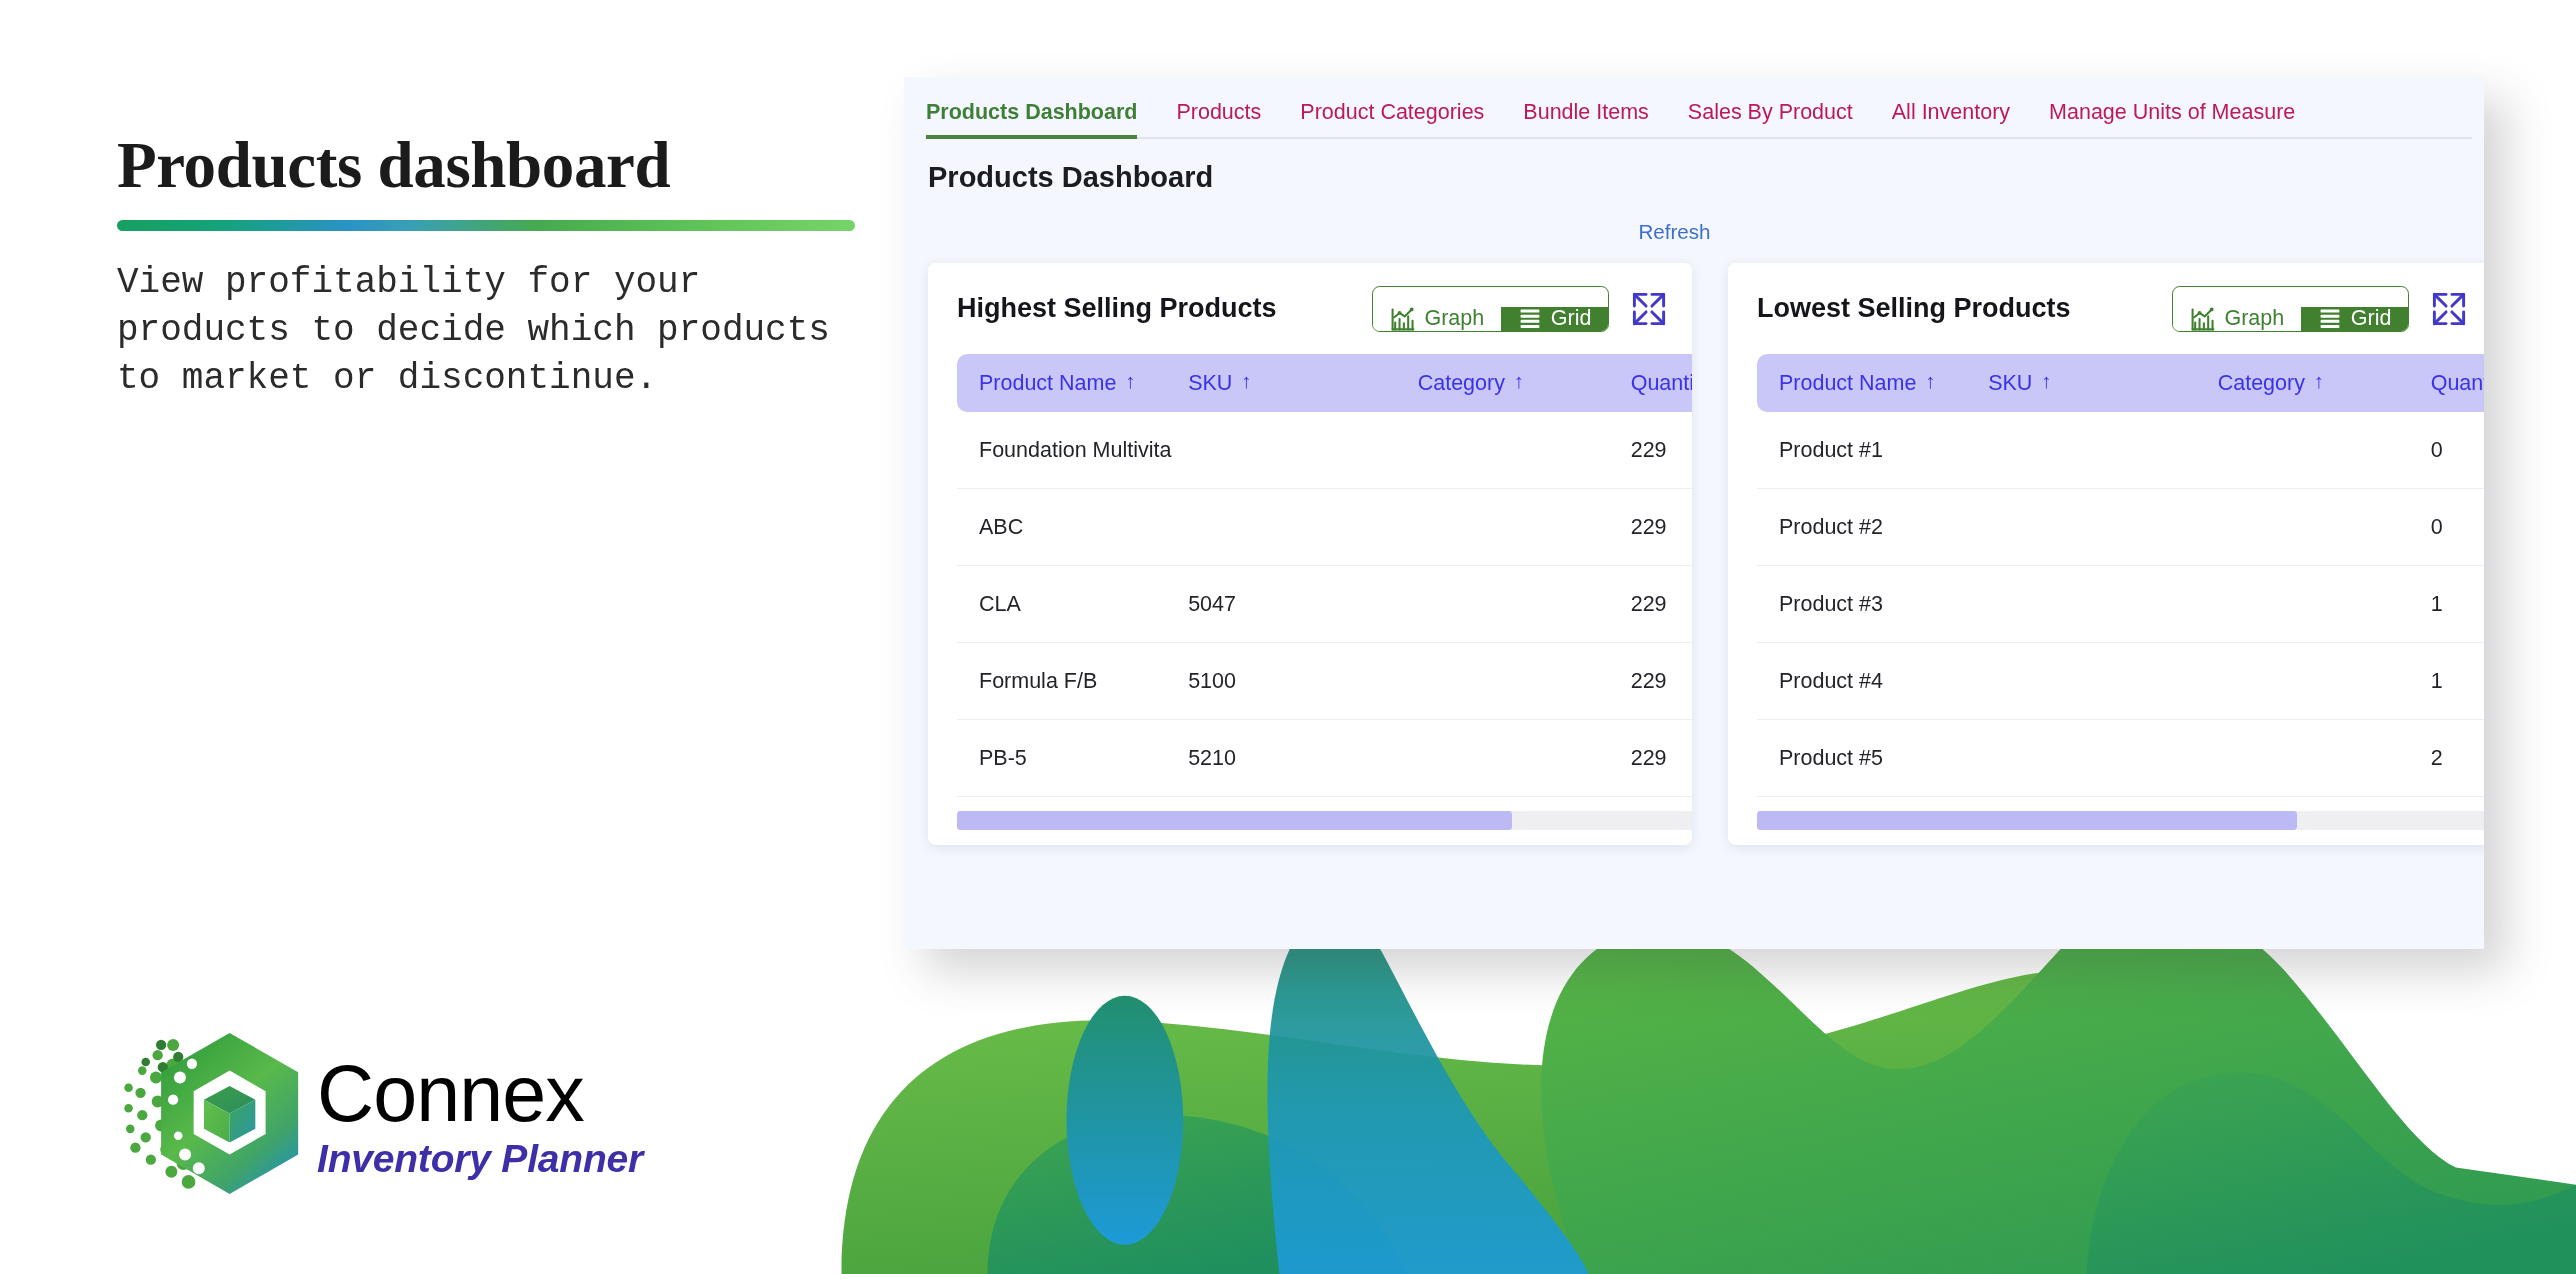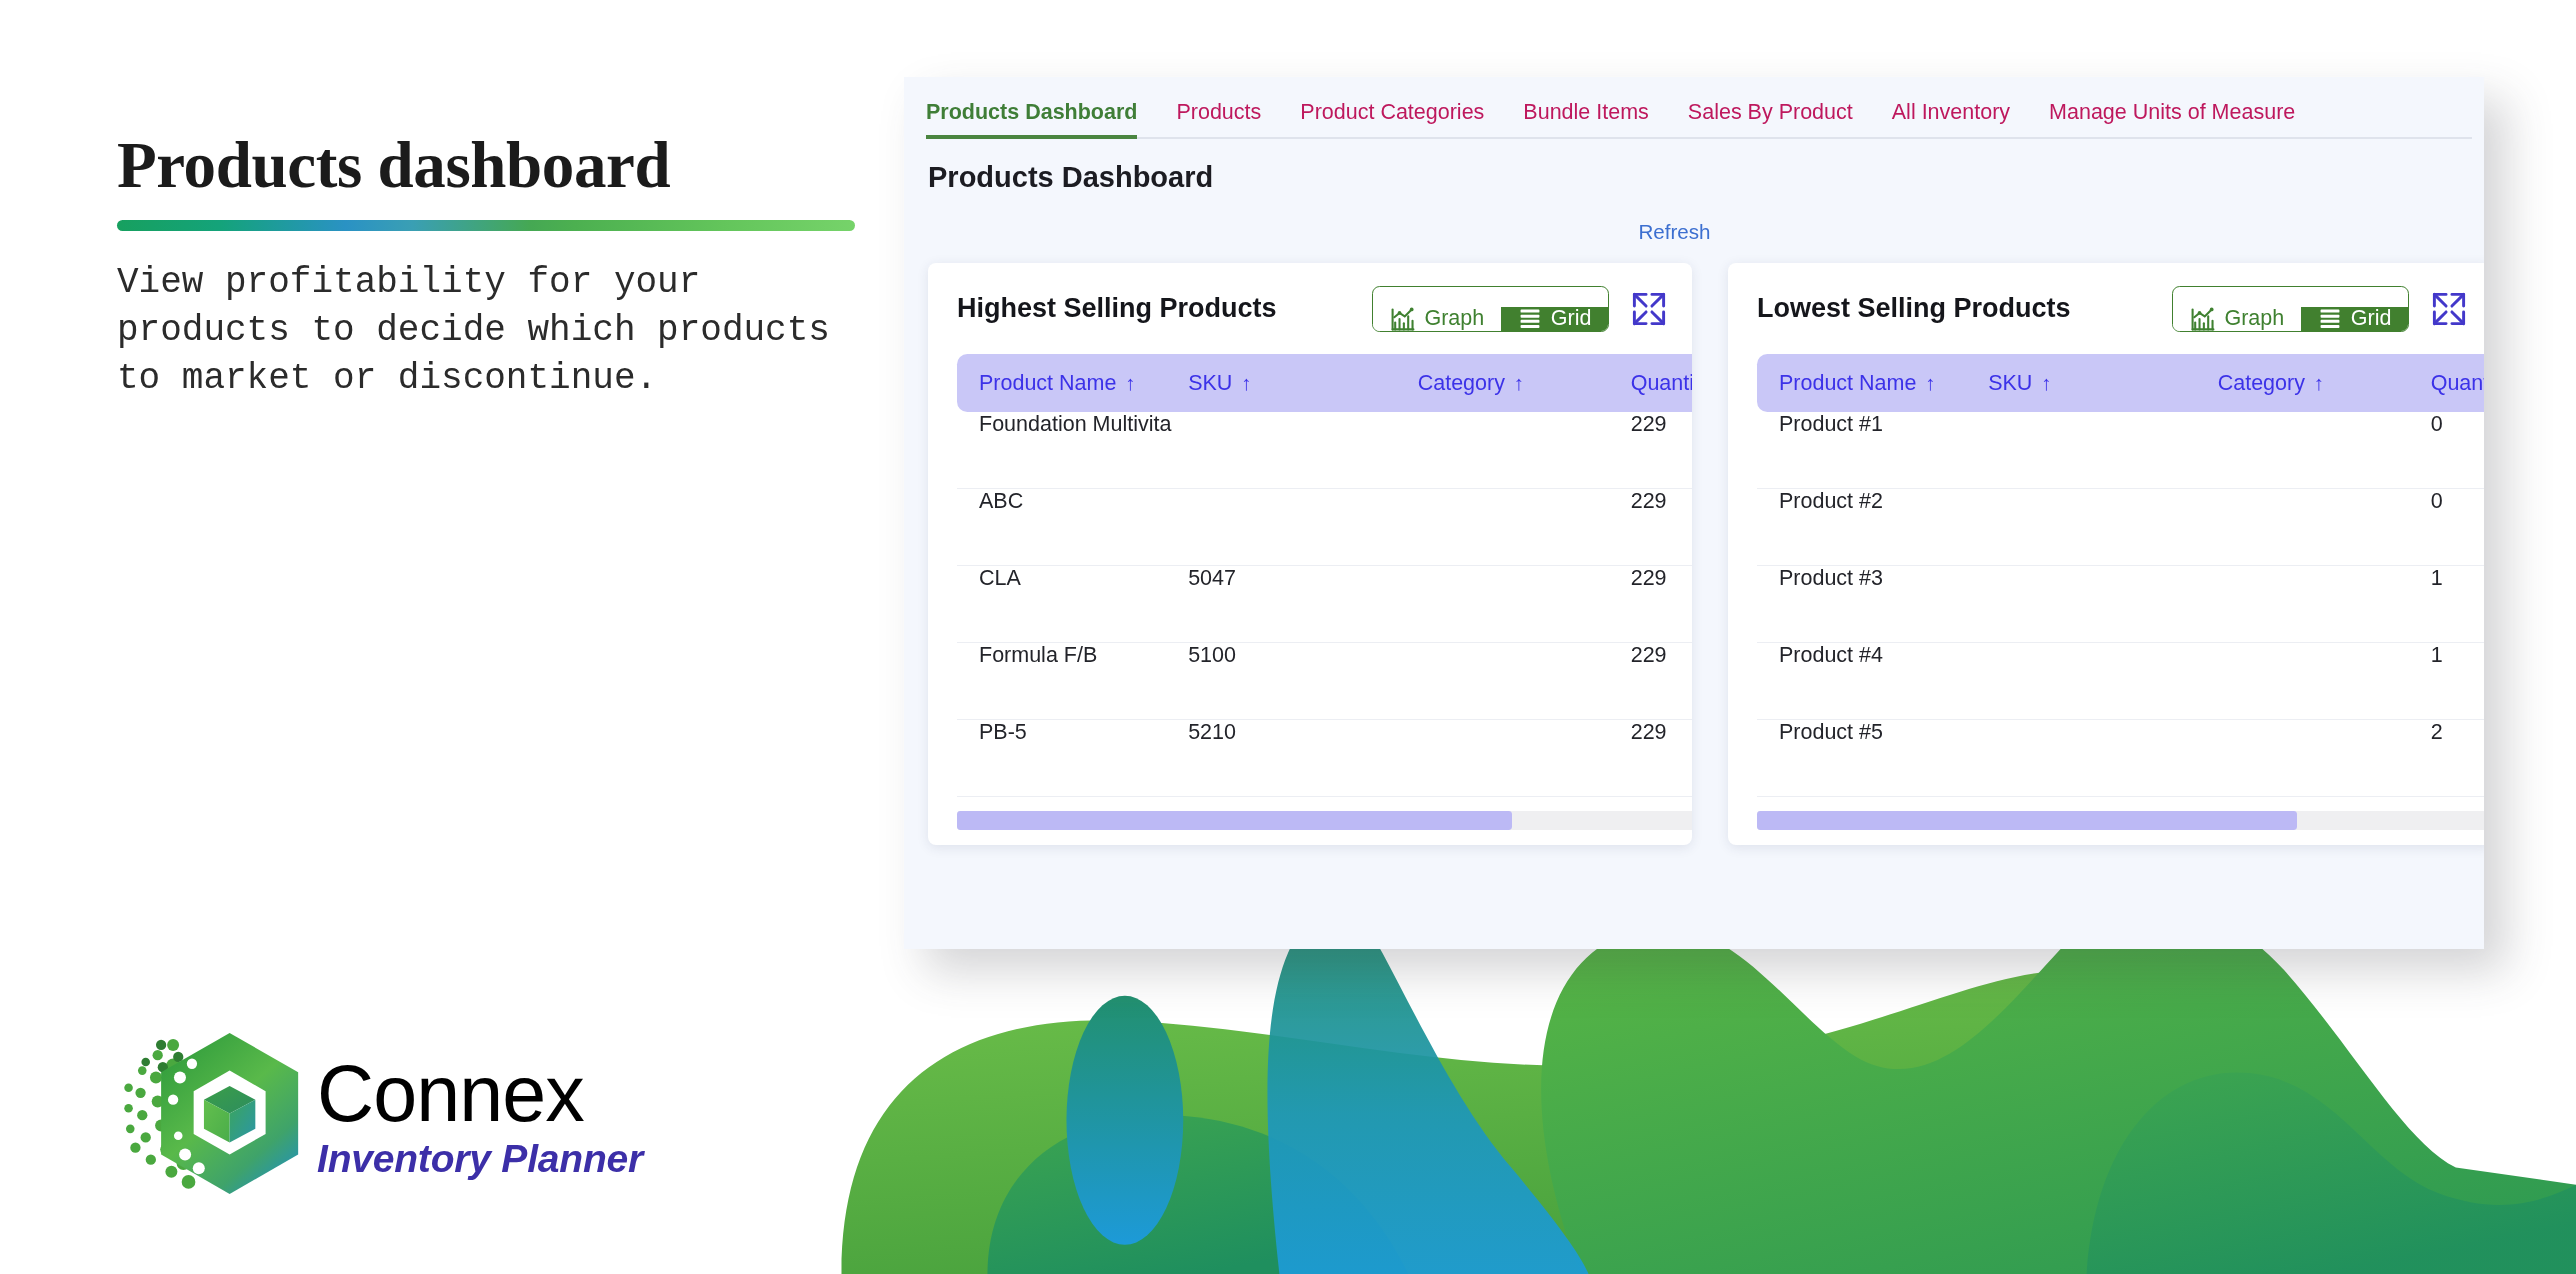--- a/index.html
+++ b/index.html
@@ -85,24 +85,24 @@
   .tg.graph { background:#ffffff; color:#3f8130; }
   .tg.grid  { background:#41802f; color:#ffffff; }
   .expand-btn { margin-left:20.6px; width:38px; height:38px; cursor:pointer; flex:0 0 auto; }
 
   
   .tbl { margin:19px 0 0 0; padding:0 0 0 29px; }
   .thead {
     background:#c9c7f7; border-radius:10.3px; height:58px; display:flex; align-items:center;
     width:841px; padding:0 0 0 22px;
   }
-  .th { color:#3c32e8; font-size:21.5px; display:flex; align-items:center; gap:8.6px; white-space:nowrap; cursor:pointer; }
+  .th { color:#3c32e8; font-size:21.5px; display:flex; gap:8.6px; white-space:nowrap; cursor:pointer; }
   .sort-ic { font-size:20.6px; line-height:1; }
   .row {
-    display:flex; height:77px; width:841px;
+    display:flex; align-items:center; height:77px; width:841px;
     border-bottom:1.7px solid #eceef3; padding:0 0 0 22px; font-size:21.5px; color:#23242a;
   }
   .row:first-of-type { border-top:none; }
   .cell { overflow:hidden; white-space:nowrap; }
 
   
   .c-name { width:215px; }
   .c-sku  { width:236px; }
   .c-cat  { width:219px; }
   .c-qty  { width:172px; }

